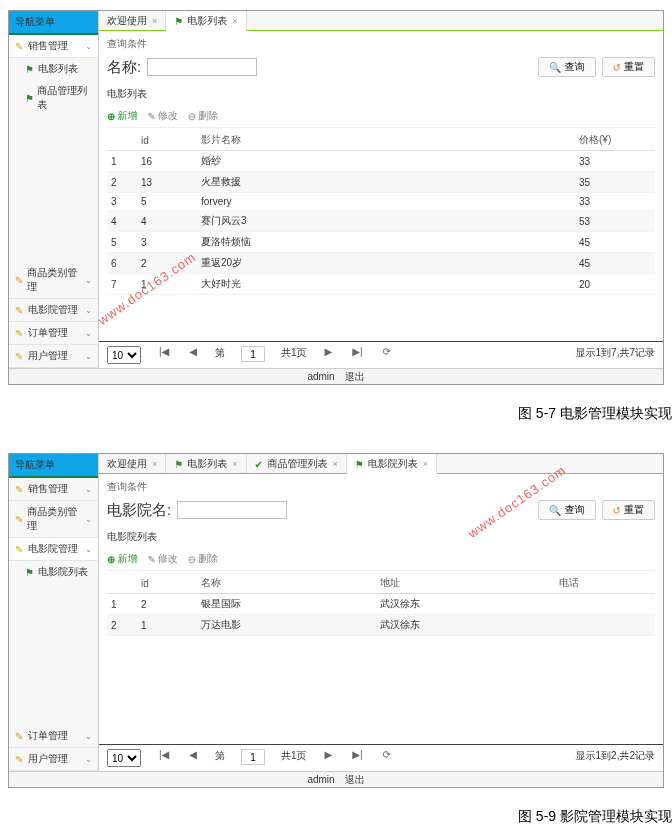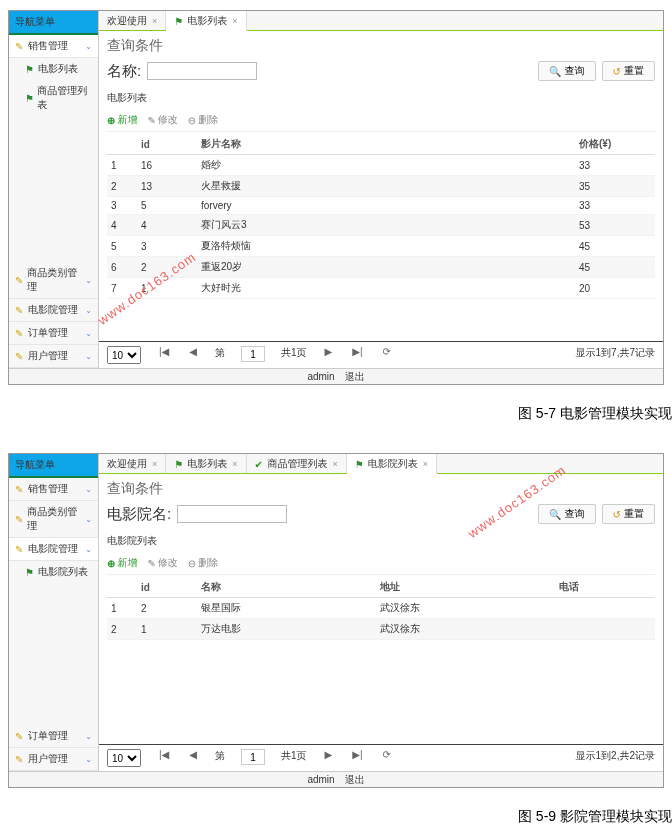--- a/index.html
+++ b/index.html
@@ -16,34 +16,34 @@
 .sb-sub{padding:4px 6px 4px 16px;font-size:10px;cursor:pointer;display:flex;align-items:center;gap:3px}
 .sb-spacer{flex:1}
 .sb-chev{margin-left:auto;color:#4a90d9;font-size:8px}
 .ico{width:10px;height:10px;display:inline-block}
 .main{flex:1;display:flex;flex-direction:column}
 .tabs{display:flex;border-bottom:1px solid #84cc16;background:#f7f7f7;height:20px}
 .tab{padding:3px 8px;font-size:10px;border-right:1px solid #ddd;display:flex;align-items:center;gap:3px;cursor:pointer}
 .tab.active{background:#fff;border-bottom:1px solid #fff;margin-bottom:-1px}
 .tab-x{color:#999;font-size:9px;margin-left:2px}
 .panel{padding:6px 8px}
-.panel-title{font-size:14px;color:#666;margin-bottom:6px}
+.panel-title{font-size:10px;color:#666;margin-bottom:6px}
 .search-row{display:flex;align-items:center;gap:6px;margin-bottom:10px}
 .search-row label{font-size:15px}
 .search-row input{width:110px;height:18px;border:1px solid #bbb;padding:0 4px;font-size:10px}
 .btn{border:1px solid #ccc;background:#fafafa;padding:2px 10px;font-size:10px;cursor:pointer;display:flex;align-items:center;gap:3px;border-radius:2px}
 .btn-spacer{flex:1;min-width:140px}
 .section-title{font-size:10px;margin:6px 0 4px}
 .toolbar{display:flex;gap:10px;padding:4px 0;border-bottom:1px solid #eee}
 .tb-btn{font-size:10px;cursor:pointer;display:flex;align-items:center;gap:2px}
 .tb-add{color:#2e9b2e}
 .tb-edit{color:#888}
 .tb-del{color:#888}
 table{width:100%;border-collapse:collapse;font-size:10px;margin-top:2px}
-th{text-align:left;padding:3px 4px;color:#555;font-weight:bold;border-bottom:1px solid #ddd}
+th{text-align:left;padding:3px 4px;color:#555;font-weight:normal;border-bottom:1px solid #ddd}
 td{padding:3px 4px;border-bottom:1px solid #f2f2f2}
 tr.alt{background:#f7f7f7}
 .pager{display:flex;align-items:flex-start;gap:16px;padding:4px 8px;border-top:1px solid #404040;font-size:10px;margin-top:auto}
 .pager select{font-size:10px;height:18px}
 .pager .pg-btn{cursor:pointer;color:#666;padding:0 2px}
 .pager input{width:24px;height:16px;border:1px solid #ccc;text-align:center;font-size:10px}
 .pager .pg-spacer{flex:1}
 .footer{height:16px;border-top:1px solid #ccc;background:#f5f5f5;display:flex;align-items:center;justify-content:center;gap:10px;font-size:10px}
 .caption{text-align:right;font-size:14px;margin:20px 0 30px;color:#000}
 .wm{position:absolute;color:#e55;font-size:13px;transform:rotate(-35deg);opacity:.9;letter-spacing:1px;pointer-events:none}

